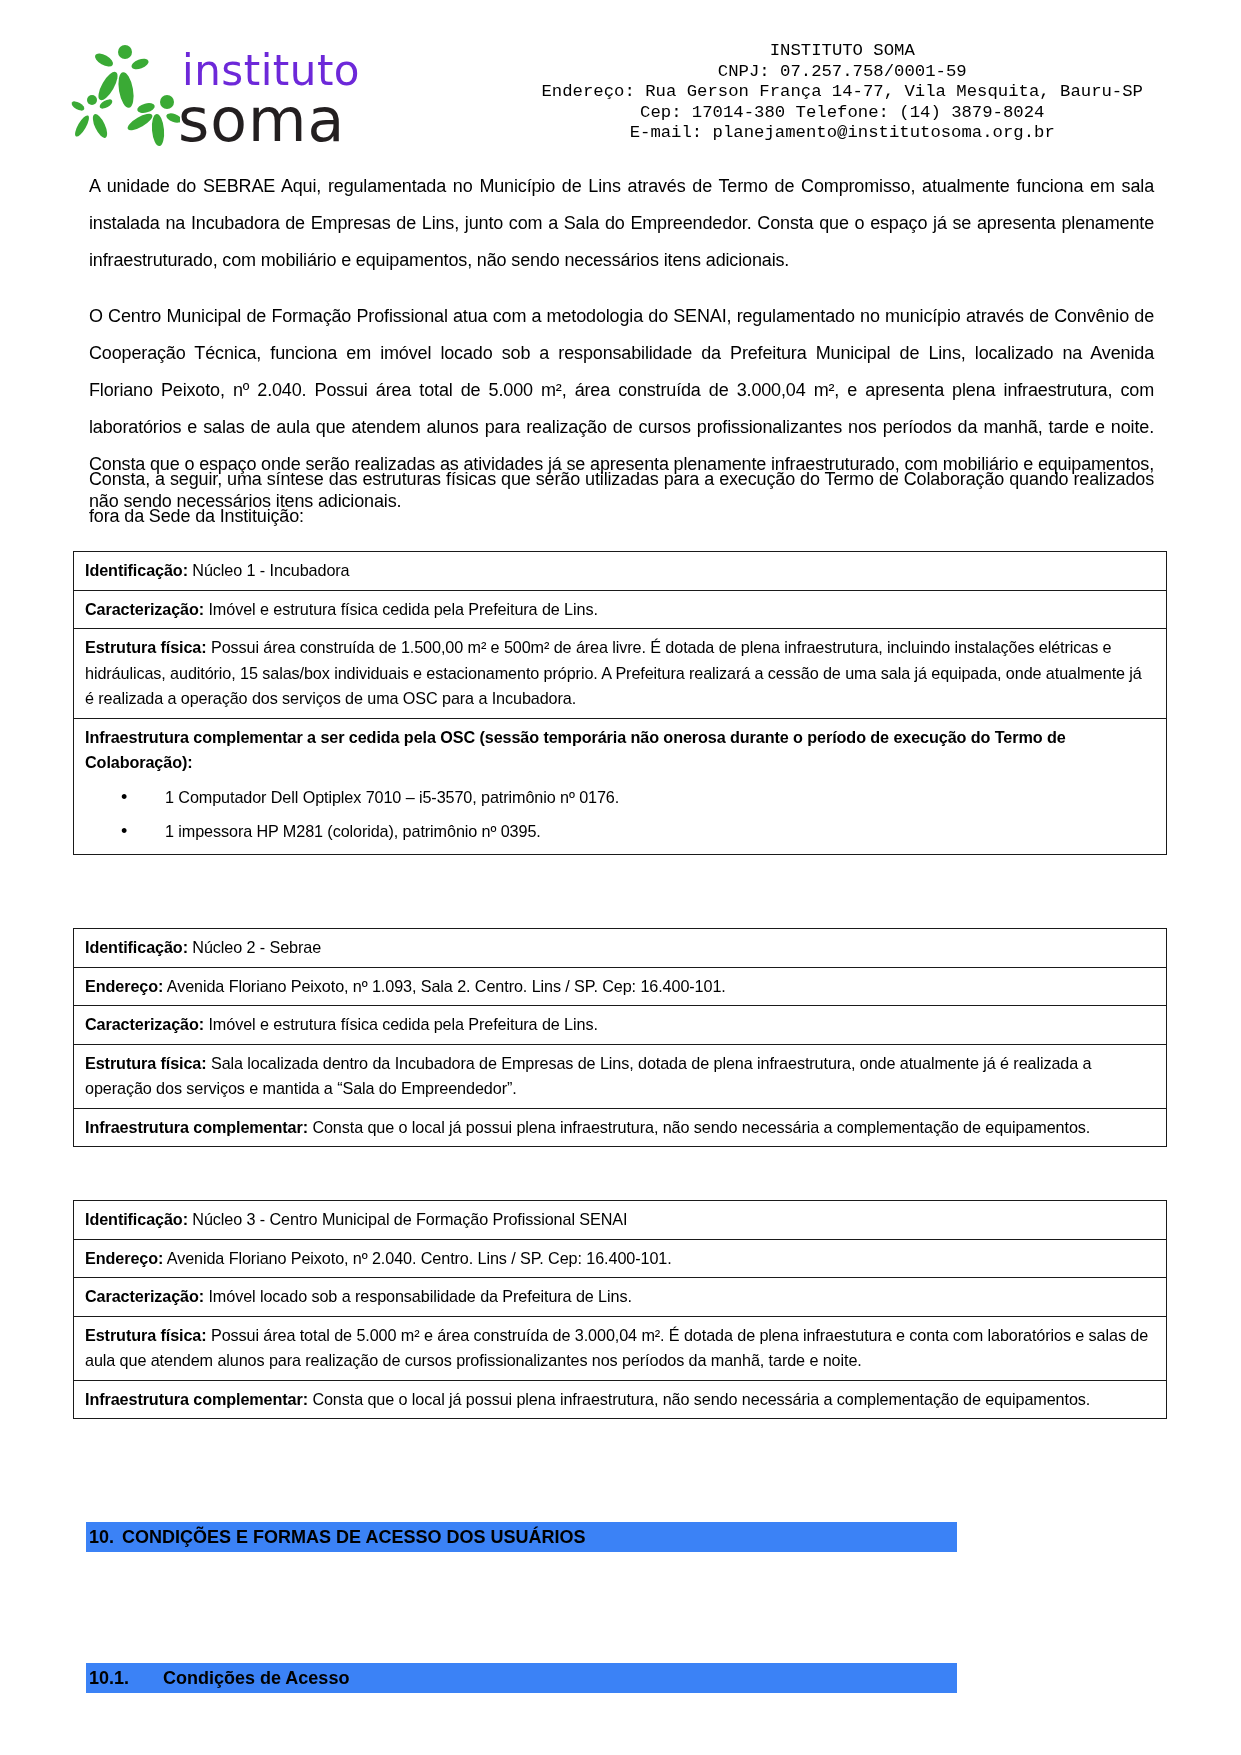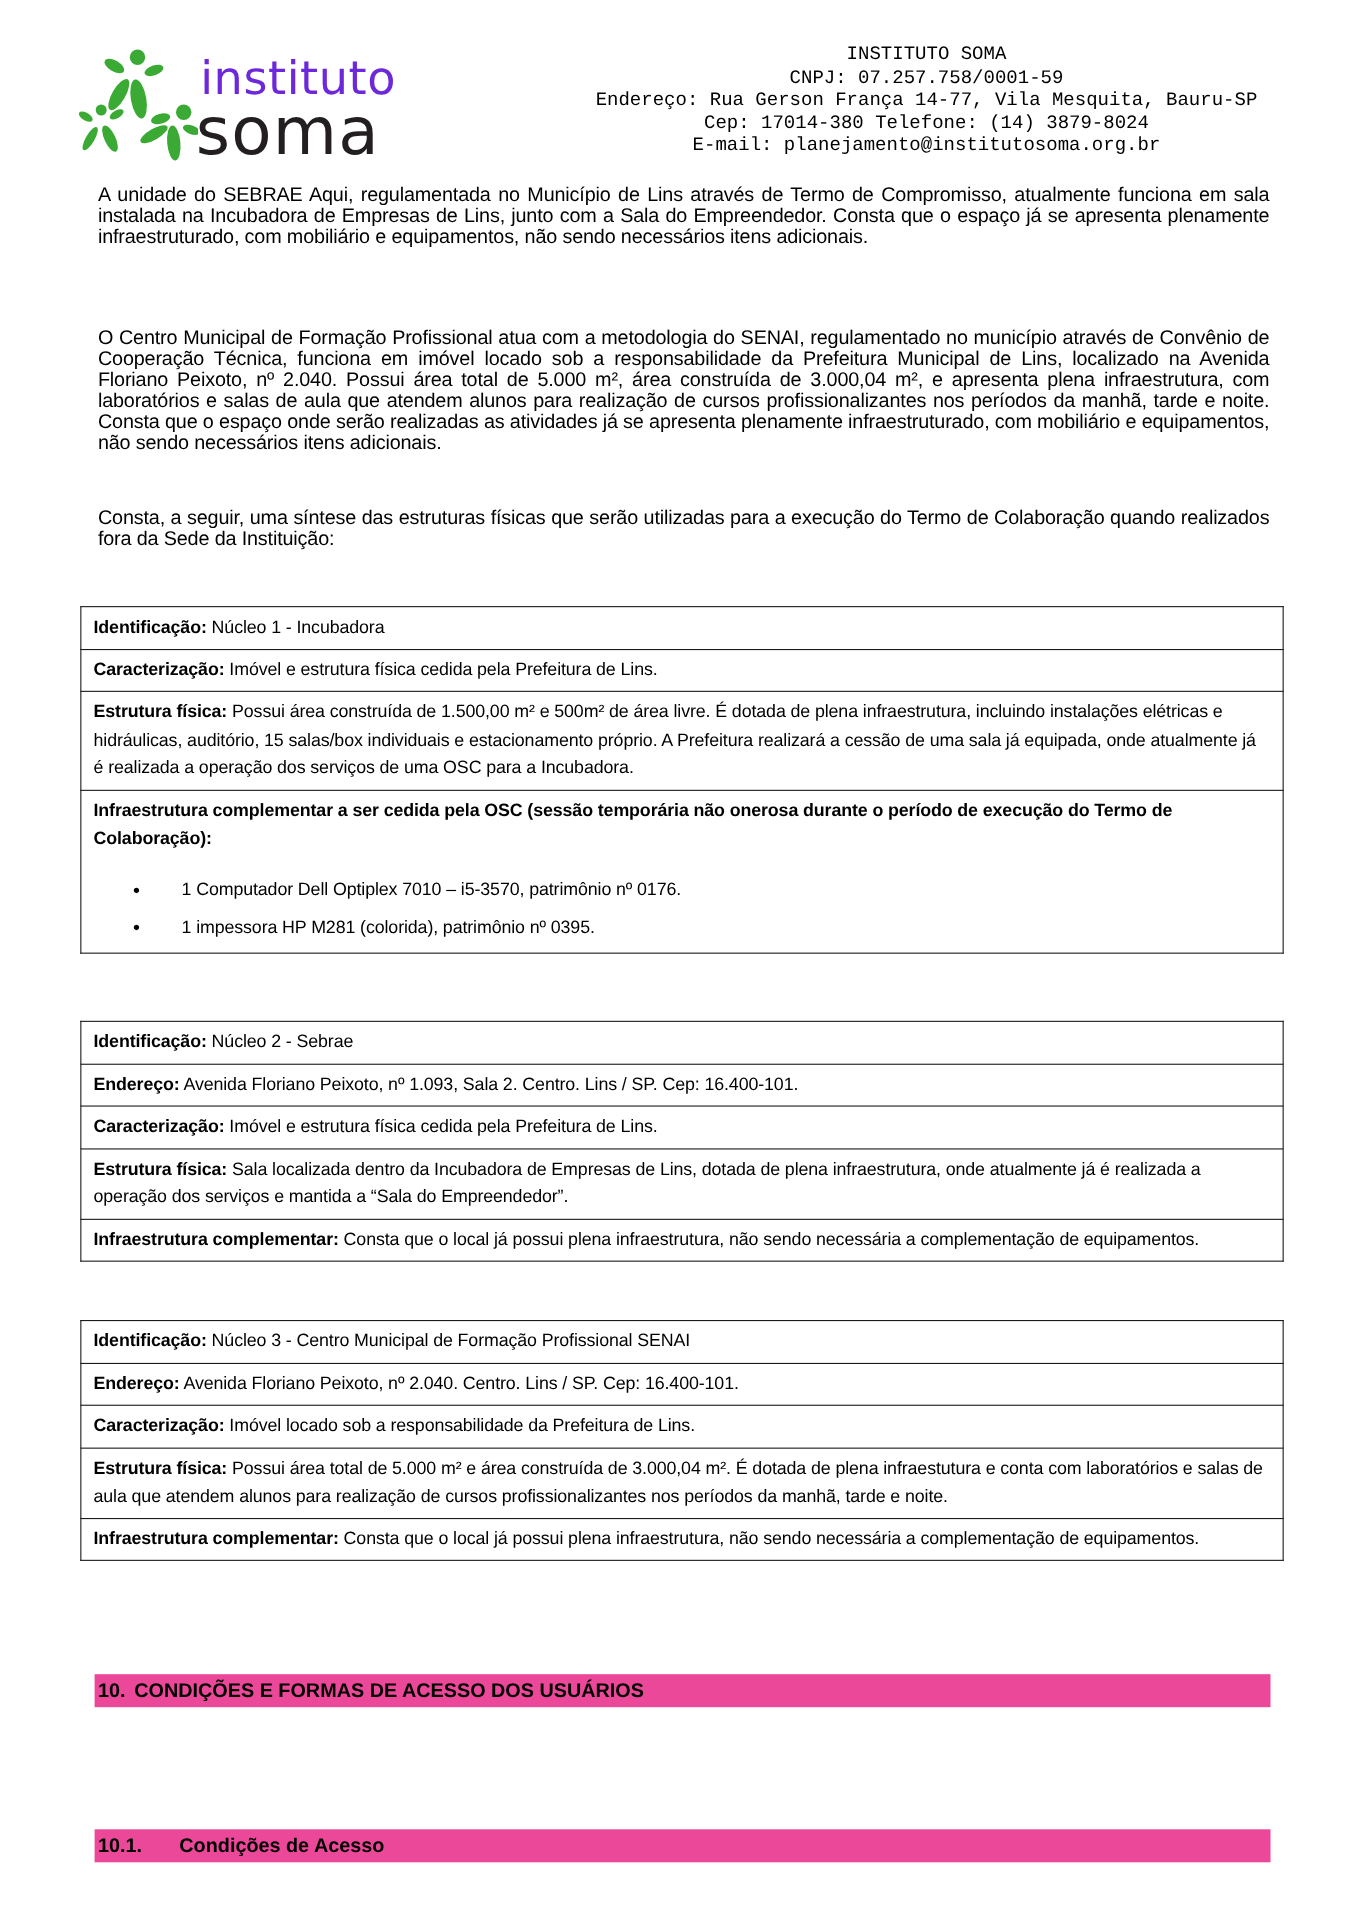--- a/index.html
+++ b/index.html
@@ -19,44 +19,44 @@
     color: #231f20; line-height: 1;
   }
   .org-header {
     position: absolute; right: 98px; top: 41px; text-align: center;
     font-family: Liberation Mono, monospace; font-size: 17.3px; line-height: 20.5px;
   }
   .org-header div { white-space: nowrap; }
 
   .para {
     position: absolute; left: 89px; width: 1065px;
-    font-family: "Liberation Sans", sans-serif; font-size: 18px; line-height: 19px;
+    font-family: "Liberation Sans", sans-serif; font-size: 18px; line-height: 37px;
     text-align: justify; letter-spacing: -0.15px;
   }
   .para.last-line-left { text-align-last: left; }
 
   table.nucleo {
     position: absolute; left: 73px; width: 1094px;
     border-collapse: collapse;
     font-family: "Liberation Sans", sans-serif; font-size: 16.2px; line-height: 25.5px;
     letter-spacing: -0.1px;
   }
   table.nucleo td {
     border: 1.6px solid #1a1a1a; padding: 6px 11px 6px 11px; vertical-align: top;
   }
   table.nucleo b { font-weight: bold; }
-  table.nucleo ul { margin: 16px 0 0 0; padding-left: 80px; list-style: none; }
+  table.nucleo ul { margin: 4px 0 0 0; padding-left: 80px; list-style: none; }
   table.nucleo li { position: relative; line-height: 34px; }
   table.nucleo li::before {
     content: "\2022"; position: absolute; left: -44px; top: 0; font-size: 18px;
   }
 
   .heading-bar {
-    position: absolute; left: 86px; width: 1069px; height: 30px;
-    background: #ec4899;
+    position: absolute; left: 86px; width: 871px; height: 30px;
+    background: #3b82f6;
     font-family: "Liberation Sans", sans-serif; font-weight: bold; font-size: 18px;
     line-height: 30px; padding-left: 3px; box-sizing: border-box;
   }
   .heading-bar .num { display: inline-block; }
   .heading-bar.h2 .num { width: 74px; }
   .heading-bar.h1 .num { margin-right: 8px; }
 </style>
 </head>
 <body>
 

